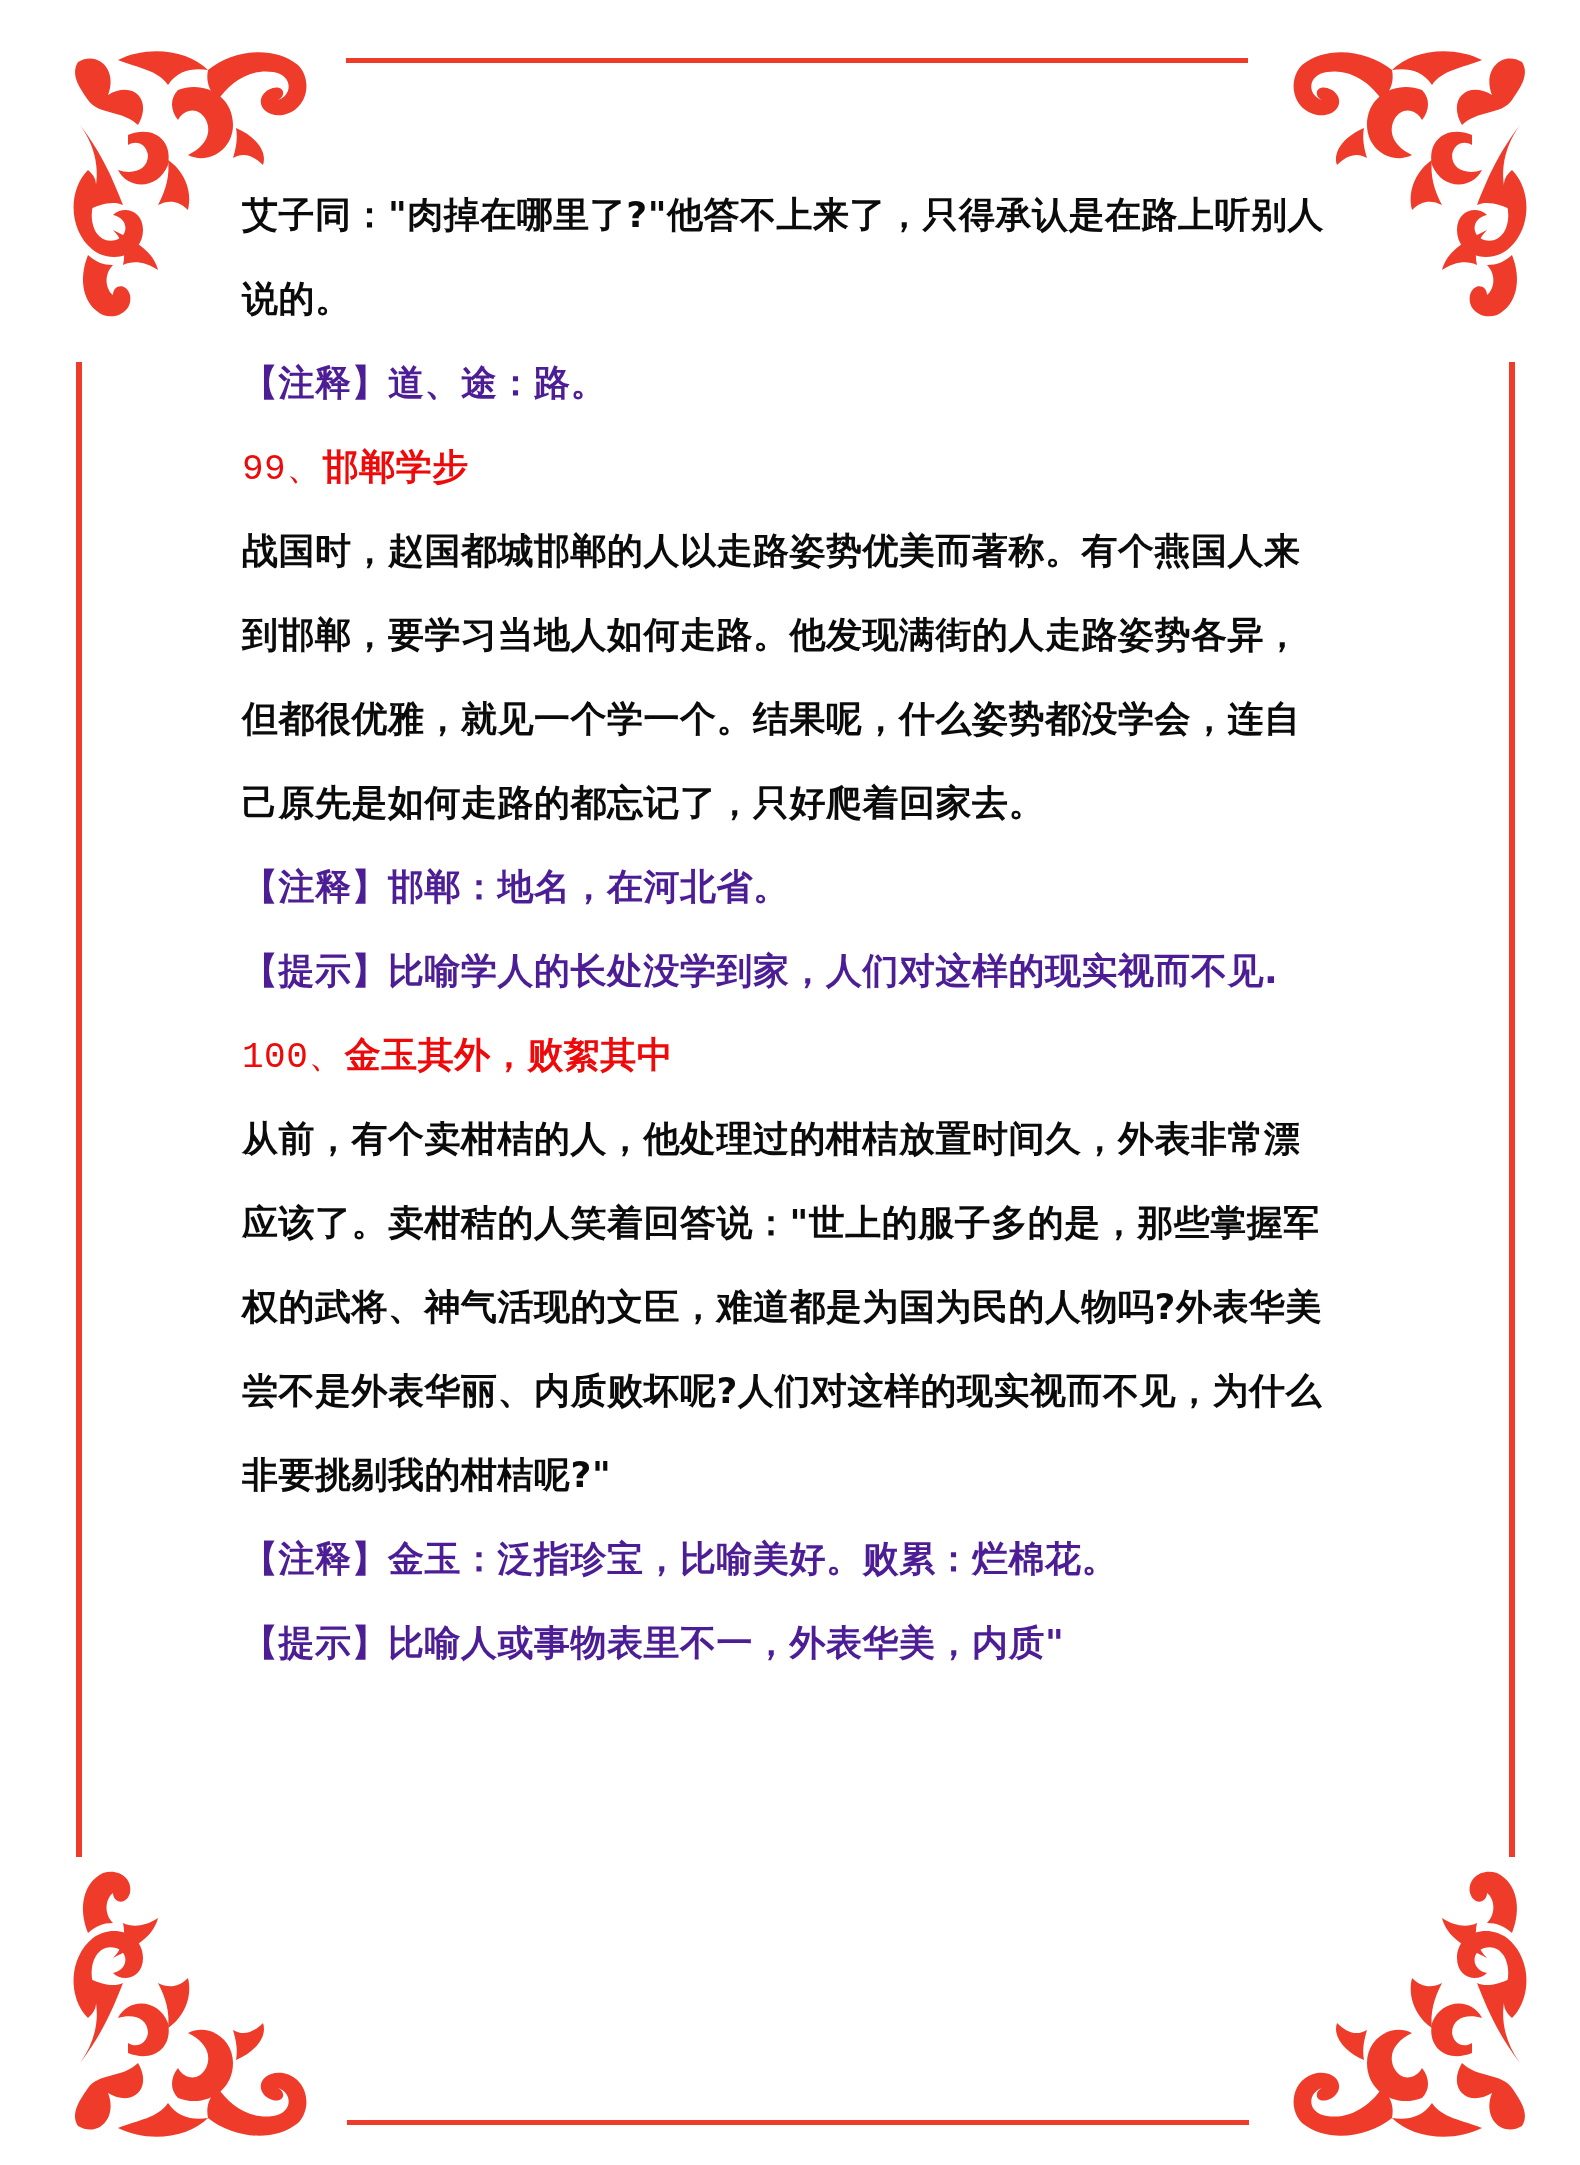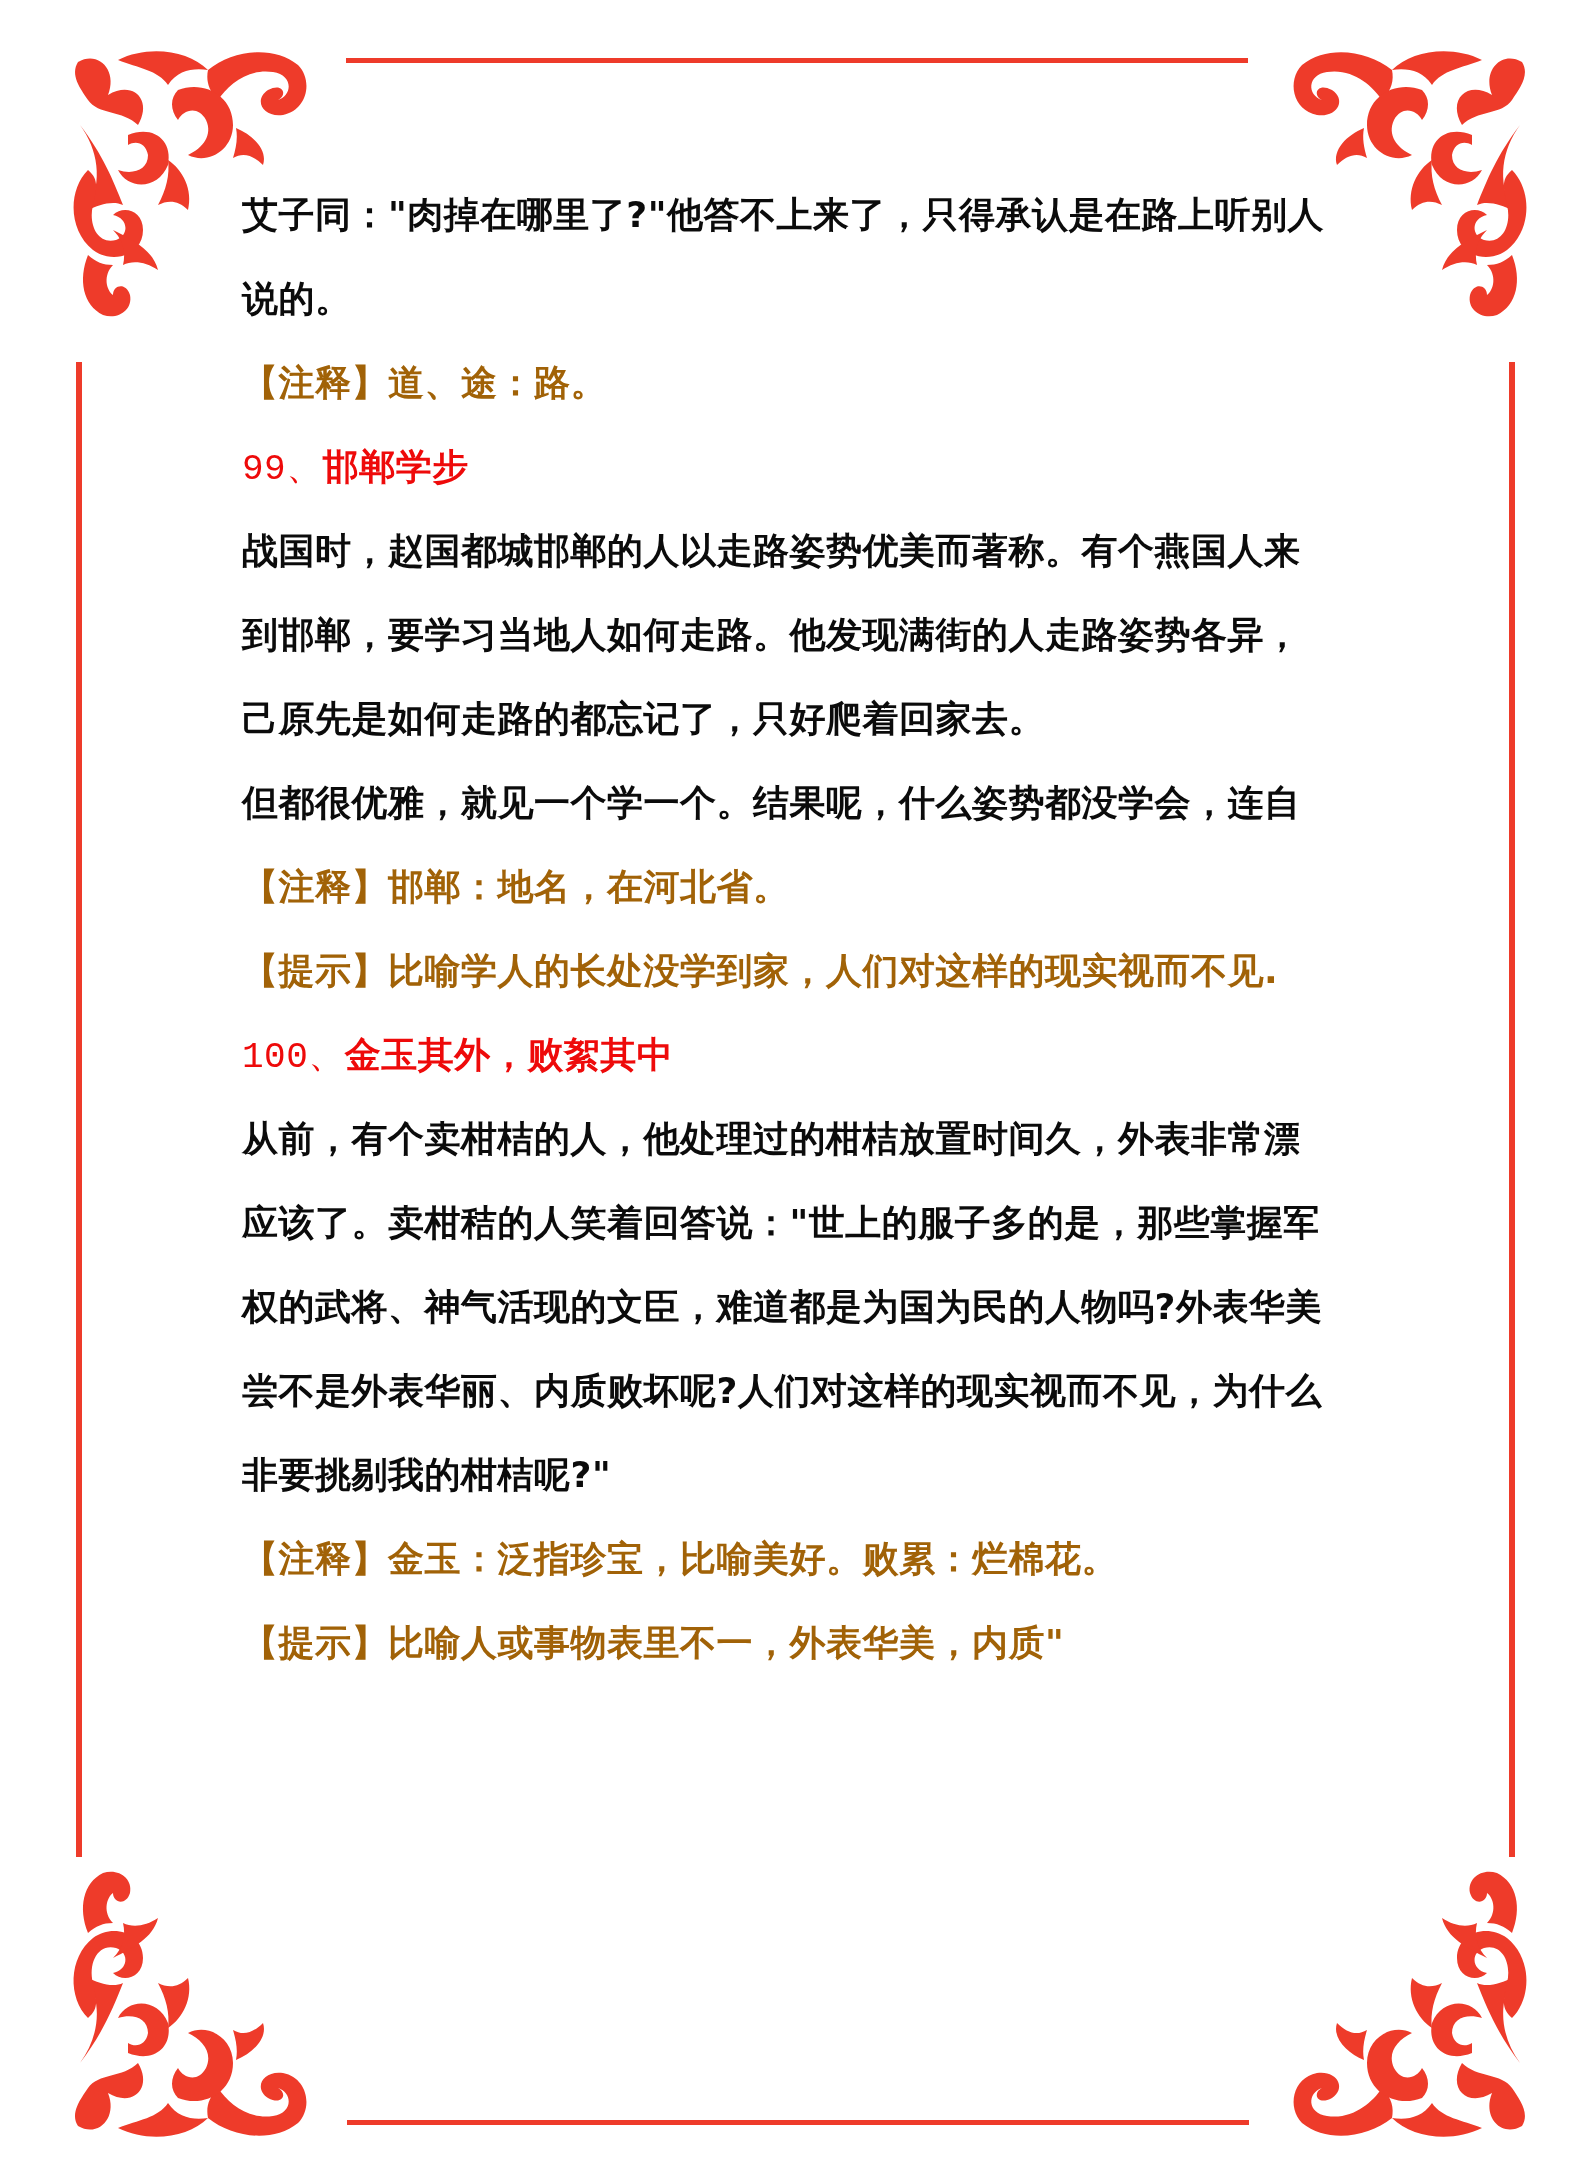--- a/index.html
+++ b/index.html
@@ -11,21 +11,21 @@
   .rule-left { left:76px; top:362px; width:6px; height:1495px; }
   .rule-right { left:1509px; top:362px; width:6px; height:1495px; }
   .ornament { position:absolute; width:280px; height:280px; }
   .orn-tl { left:58px; top:40px; }
   .orn-tr { left:1262px; top:40px; transform:scaleX(-1); }
   .orn-bl { left:58px; top:1868px; transform:scaleY(-1); }
   .orn-br { left:1262px; top:1868px; transform:scale(-1,-1); }
   .content { position:absolute; left:242px; top:173px; width:1130px; }
   .line { height:84px; line-height:84px; font-size:36px; font-weight:bold; white-space:nowrap; letter-spacing:0.5px; }
   .body { color:#0b0b0b; }
-  .note { color:#a16207; }
+  .note { color:#4c1d95; }
   .heading { color:#ee0a0a; }
   .heading .num { font-weight:normal; font-family:Liberation Mono, monospace; }
 </style>
 </head>
 <body>
 
 <div class="rule rule-top"></div>
 <div class="rule rule-bottom"></div>
 <div class="rule rule-left"></div>
 <div class="rule rule-right"></div>
@@ -91,22 +91,22 @@
   </g>
 </svg>
 
 <div class="content">
   <div class="line body">艾子同："肉掉在哪里了?"他答不上来了，只得承认是在路上听别人</div>
   <div class="line body">说的。</div>
   <div class="line note">【注释】道、途：路。</div>
   <div class="line heading"><span class="num">99、</span><span>邯郸学步</span></div>
   <div class="line body">战国时，赵国都城邯郸的人以走路姿势优美而著称。有个燕国人来</div>
   <div class="line body">到邯郸，要学习当地人如何走路。他发现满街的人走路姿势各异，</div>
+  <div class="line body">但都很优雅，就见一个学一个。结果呢，什么姿势都没学会，连自</div>
   <div class="line body">己原先是如何走路的都忘记了，只好爬着回家去。</div>
-  <div class="line body">但都很优雅，就见一个学一个。结果呢，什么姿势都没学会，连自</div>
   <div class="line note">【注释】邯郸：地名，在河北省。</div>
   <div class="line note">【提示】比喻学人的长处没学到家，人们对这样的现实视而不见.</div>
   <div class="line heading"><span class="num">100、</span><span>金玉其外，败絮其中</span></div>
   <div class="line body">从前，有个卖柑桔的人，他处理过的柑桔放置时间久，外表非常漂</div>
   <div class="line body">应该了。卖柑秸的人笑着回答说："世上的服子多的是，那些掌握军</div>
   <div class="line body">权的武将、神气活现的文臣，难道都是为国为民的人物吗?外表华美</div>
   <div class="line body">尝不是外表华丽、内质败坏呢?人们对这样的现实视而不见，为什么</div>
   <div class="line body">非要挑剔我的柑桔呢?"</div>
   <div class="line note">【注释】金玉：泛指珍宝，比喻美好。败累：烂棉花。</div>
   <div class="line note">【提示】比喻人或事物表里不一，外表华美，内质"</div>

